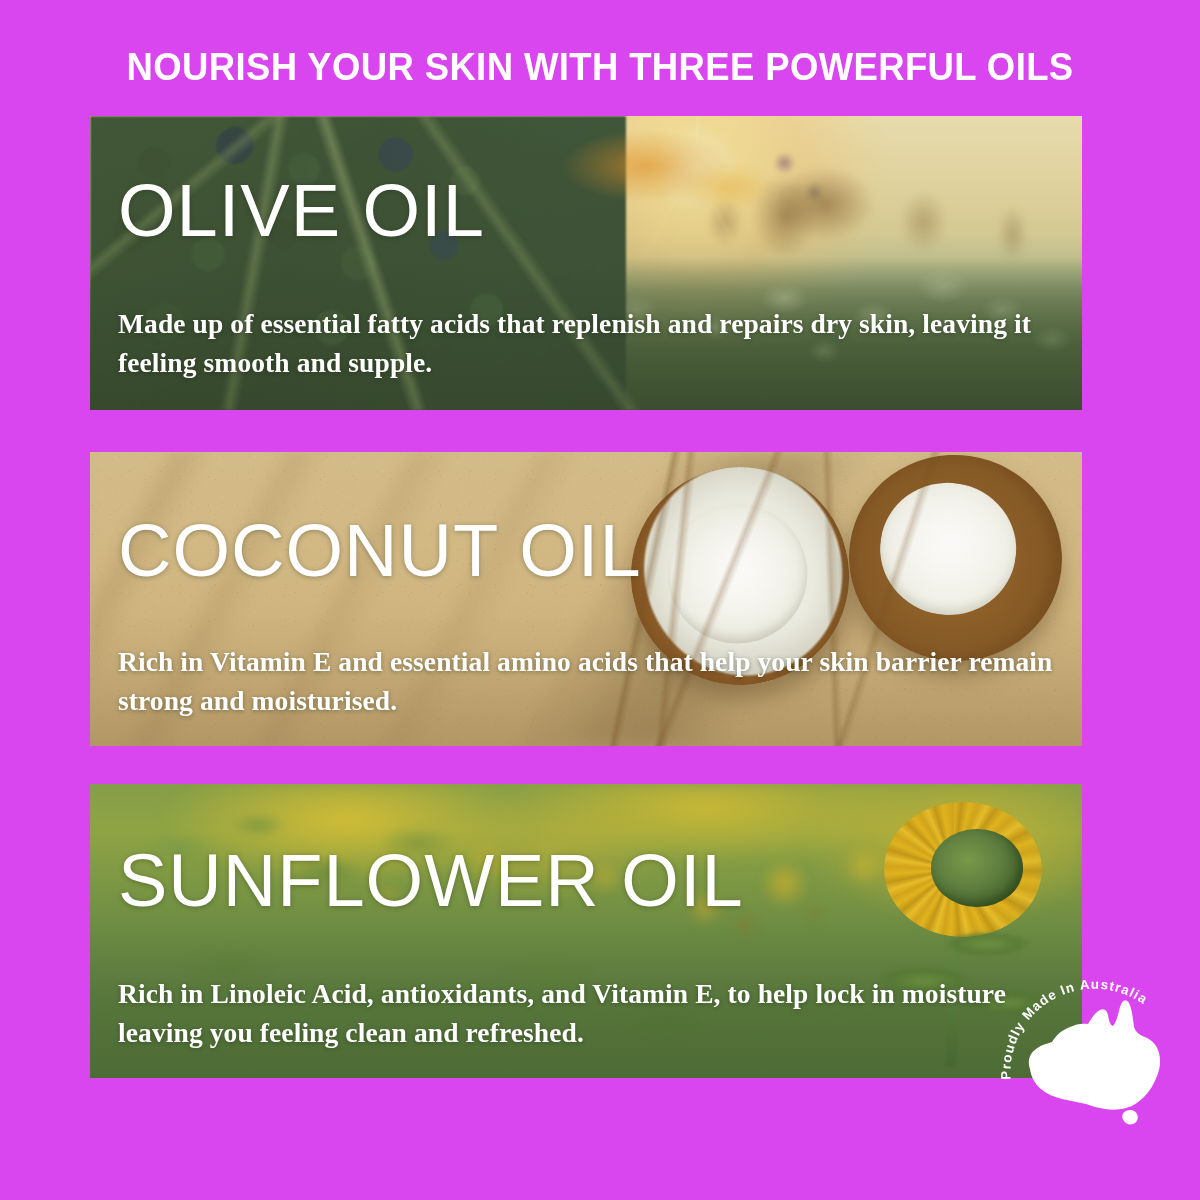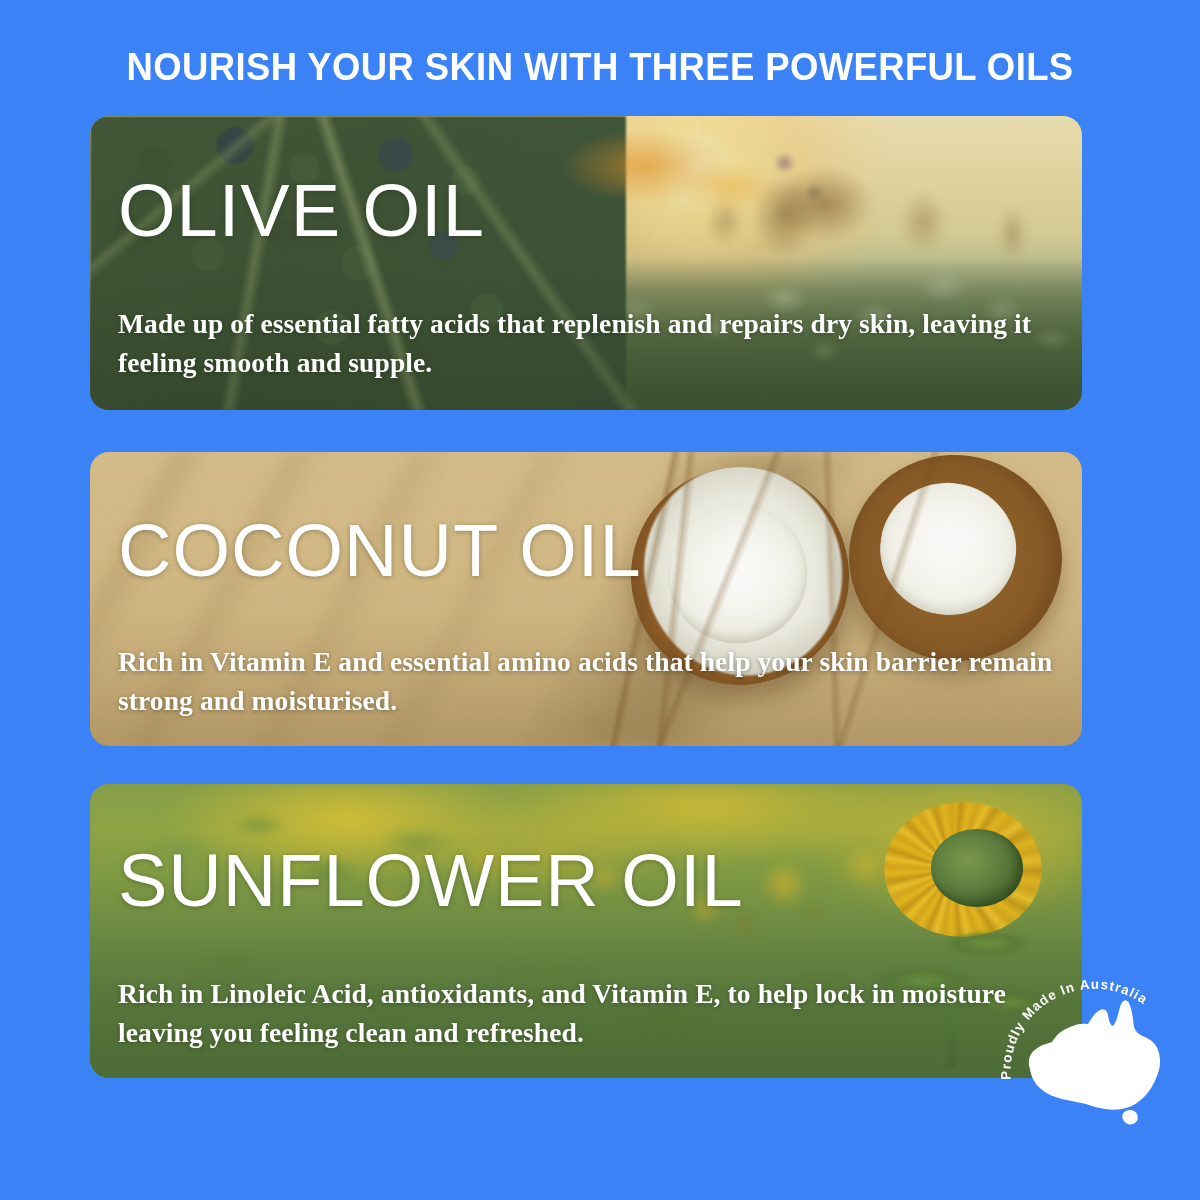--- a/index.html
+++ b/index.html
@@ -11,21 +11,21 @@
     height: 1200px;
     background: #7f945e;
     font-family: "Liberation Sans", sans-serif;
     overflow: hidden;
     position: relative;
   }
 
   #poster {
     position: absolute;
     inset: 0;
-    background: #3b82f6;
+    background: #d946ef;
     padding-left: 6px;
   }
 
   
   #poster-title {
     position: absolute;
     left: 0;
     right: 0;
     top: 48px;
     text-align: center;
@@ -39,21 +39,20 @@
   }
 
   
   .card {
     position: absolute;
     left: 90px;
     width: 992px;
     height: 294px;
     overflow: hidden;
     background: #6d7f53;
-    border-radius: 19px;
   }
   #card-olive     { top: 116px; }
   #card-coconut   { top: 452px; }
   #card-sunflower { top: 784px; }
 
   .card-art {
     position: absolute;
     inset: 0;
     overflow: hidden;
   }

